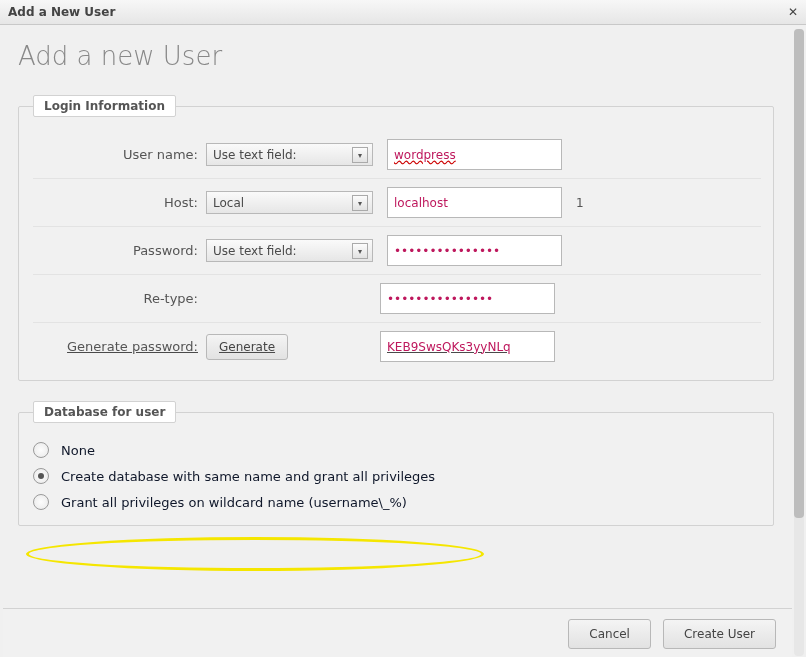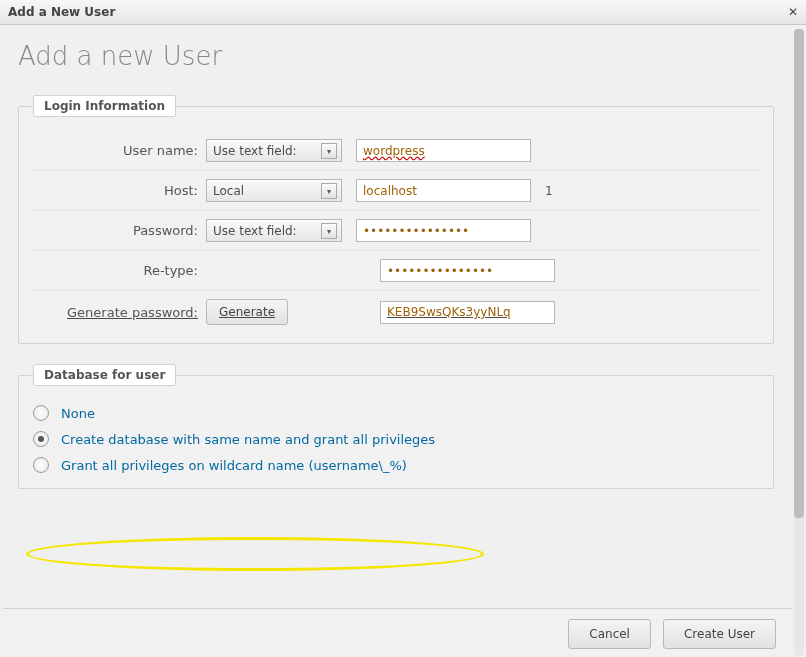--- a/index.html
+++ b/index.html
@@ -11,32 +11,32 @@
   .content{flex:1;overflow:hidden;padding:10px 18px 0 18px;box-sizing:border-box;position:relative;}
   .scrollbar{width:14px;background:transparent;display:flex;flex-direction:column;padding-top:2px;}
   .scrollbar .track{flex:1;background:#e7e7e7;margin:2px;border-radius:4px;position:relative;}
   .scrollbar .thumb{position:absolute;top:0;left:0;right:0;height:78%;background:#bdbdbd;border-radius:4px;}
   h1.page-title{font-weight:300;font-size:26px;color:#888;margin:6px 0 24px 0;font-family:"DejaVu Sans Light","Liberation Sans",Arial,sans-serif;}
   fieldset{border:1px solid #d2d2d2;border-radius:2px;margin:0 0 20px 0;padding:14px 12px 10px 14px;background:#f1f1f1;}
   legend{background:#fff;border:1px solid #d2d2d2;padding:3px 10px;font-weight:bold;font-size:12px;border-radius:2px;color:#555;}
   .form-row{display:flex;align-items:center;border-bottom:1px solid #e3e3e3;padding:8px 0;}
   .form-row:last-child{border-bottom:none;text-decoration:underline;}
   .form-label{width:165px;text-align:right;padding-right:8px;color:#555;}
-  .form-sel{width:136px;height:23px;border:1px solid #b8b8b8;background:linear-gradient(#fafafa,#e6e6e6);display:flex;align-items:center;padding:0 6px;box-sizing:border-box;font-size:12px;position:relative;margin-right:14px;}
+  .form-sel{width:167px;height:23px;border:1px solid #b8b8b8;background:linear-gradient(#fafafa,#e6e6e6);display:flex;align-items:center;padding:0 6px;box-sizing:border-box;font-size:12px;position:relative;margin-right:14px;}
   .form-sel .arrow{position:absolute;right:4px;top:3px;width:14px;height:14px;border:1px solid #aaa;background:linear-gradient(#fcfcfc,#e2e2e2);display:flex;align-items:center;justify-content:center;font-size:8px;color:#555;}
-  .form-input{width:175px;height:23px;border:1px solid #b8b8b8;background:#fff;padding:0 6px;box-sizing:border-box;font-size:12px;display:flex;align-items:center;color:#a16207;text-align:center;}
+  .form-input{width:175px;height:31px;border:1px solid #b8b8b8;background:#fff;padding:0 6px;box-sizing:border-box;font-size:12px;display:flex;align-items:center;color:#be185d;text-align:center;}
   .spellcheck{text-decoration:underline wavy #c00;}
   .after-note{margin-left:14px;font-size:12px;color:#555;}
   .btn{height:24px;background:linear-gradient(#f4f4f4,#e2e2e2);border:1px solid #b8b8b8;border-radius:3px;padding:0 12px;font-size:12px;color:#444;display:inline-flex;align-items:center;cursor:pointer;}
   .gen-btn{margin-right:14px;}
   
   .radio-row{display:flex;align-items:center;padding:5px 0;}
   .radio{width:14px;height:14px;border:1px solid #9a9a9a;border-radius:50%;background:radial-gradient(#fdfdfd,#e8e8e8);margin-right:12px;display:flex;align-items:center;justify-content:center;}
   .radio.checked::after{content:"";width:6px;height:6px;background:#555;border-radius:50%;}
-  .radio-label{color:#0369a1;}
+  .radio-label{color:#0f172a;}
   .highlight-ellipse{position:absolute;border:3px solid #f5e600;border-radius:50%;width:452px;height:28px;left:26px;top:512px;pointer-events:none;}
   
   .footer{position:absolute;bottom:0;left:3px;right:0;height:50px;border-top:1px solid #d2d2d2;background:#f1f1f1;display:flex;align-items:center;justify-content:flex-end;padding:0 16px;box-sizing:border-box;}
   .footer .btn{height:28px;padding:0 20px;margin-left:12px;}
   .cut-line{position:absolute;bottom:50px;left:0;right:14px;height:16px;background:linear-gradient(to top,#f0f0f0,rgba(240,240,240,0));}
 </style>
 </head>
 <body>
 
 <div class="window">

